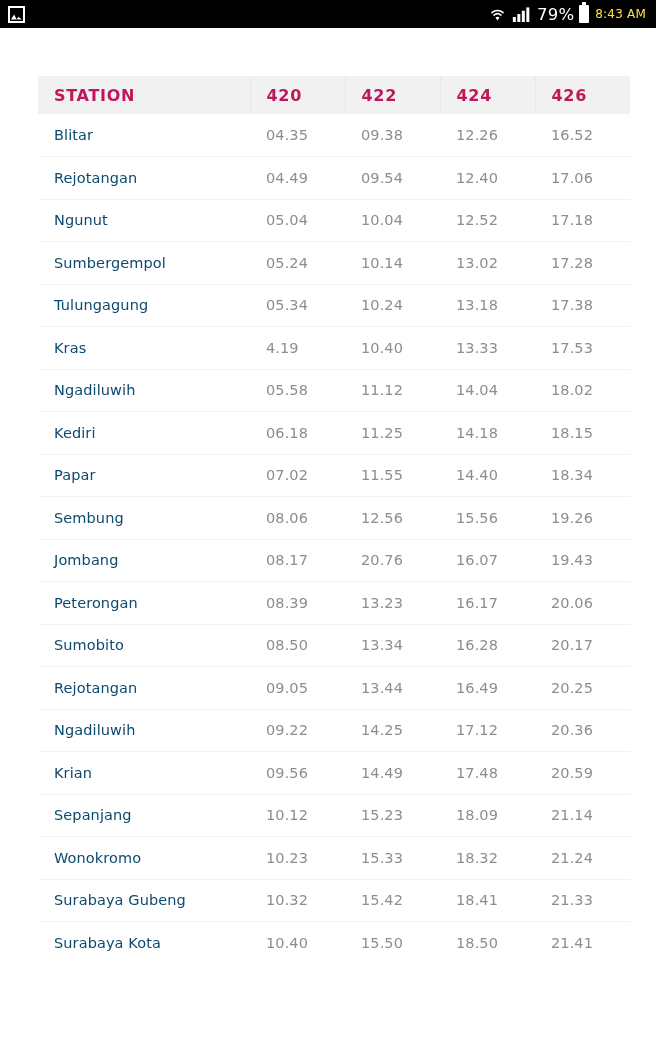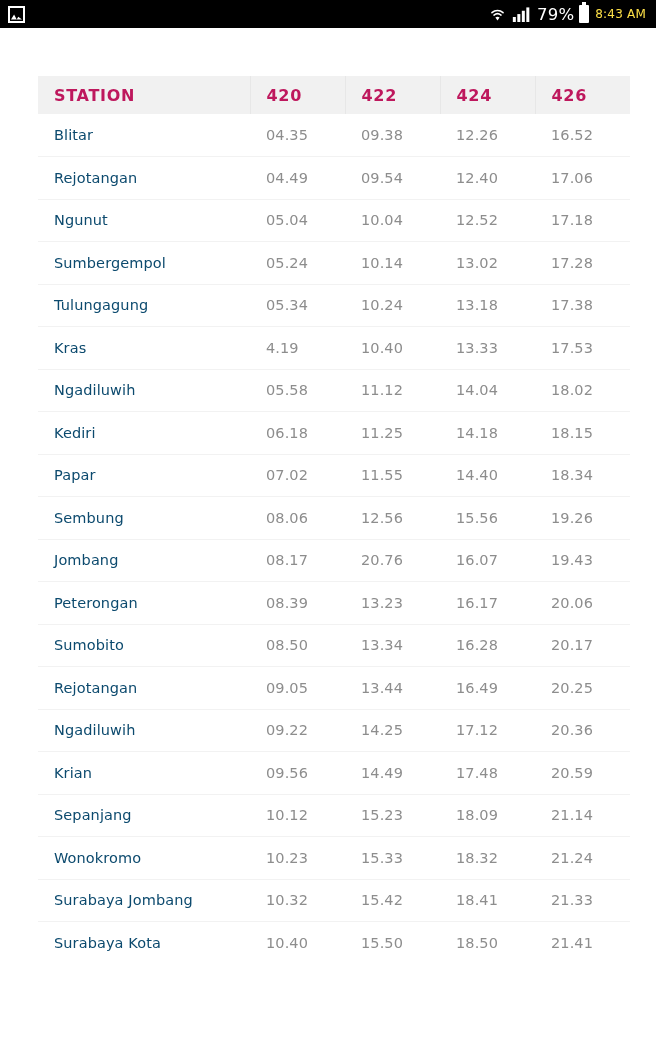--- a/index.html
+++ b/index.html
@@ -279,21 +279,21 @@
             <td>21.14</td>
           </tr>
           <tr>
             <td class="station">Wonokromo</td>
             <td>10.23</td>
             <td>15.33</td>
             <td>18.32</td>
             <td>21.24</td>
           </tr>
           <tr>
-            <td class="station">Surabaya Jombang</td>
+            <td class="station">Surabaya Gubeng</td>
             <td>10.32</td>
             <td>15.42</td>
             <td>18.41</td>
             <td>21.33</td>
           </tr>
           <tr>
             <td class="station">Surabaya Kota</td>
             <td>10.40</td>
             <td>15.50</td>
             <td>18.50</td>

